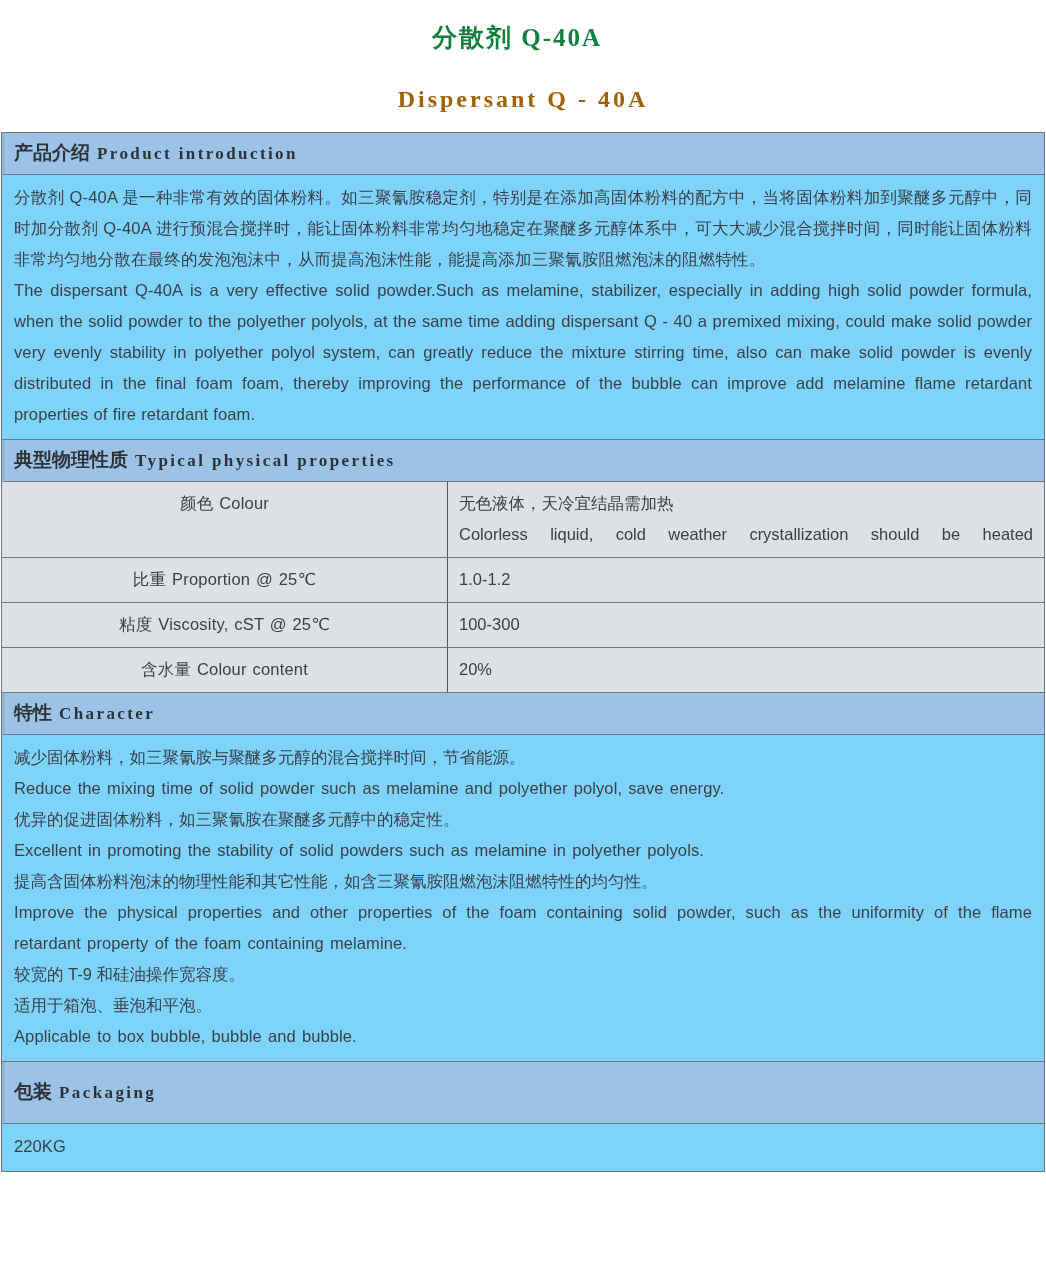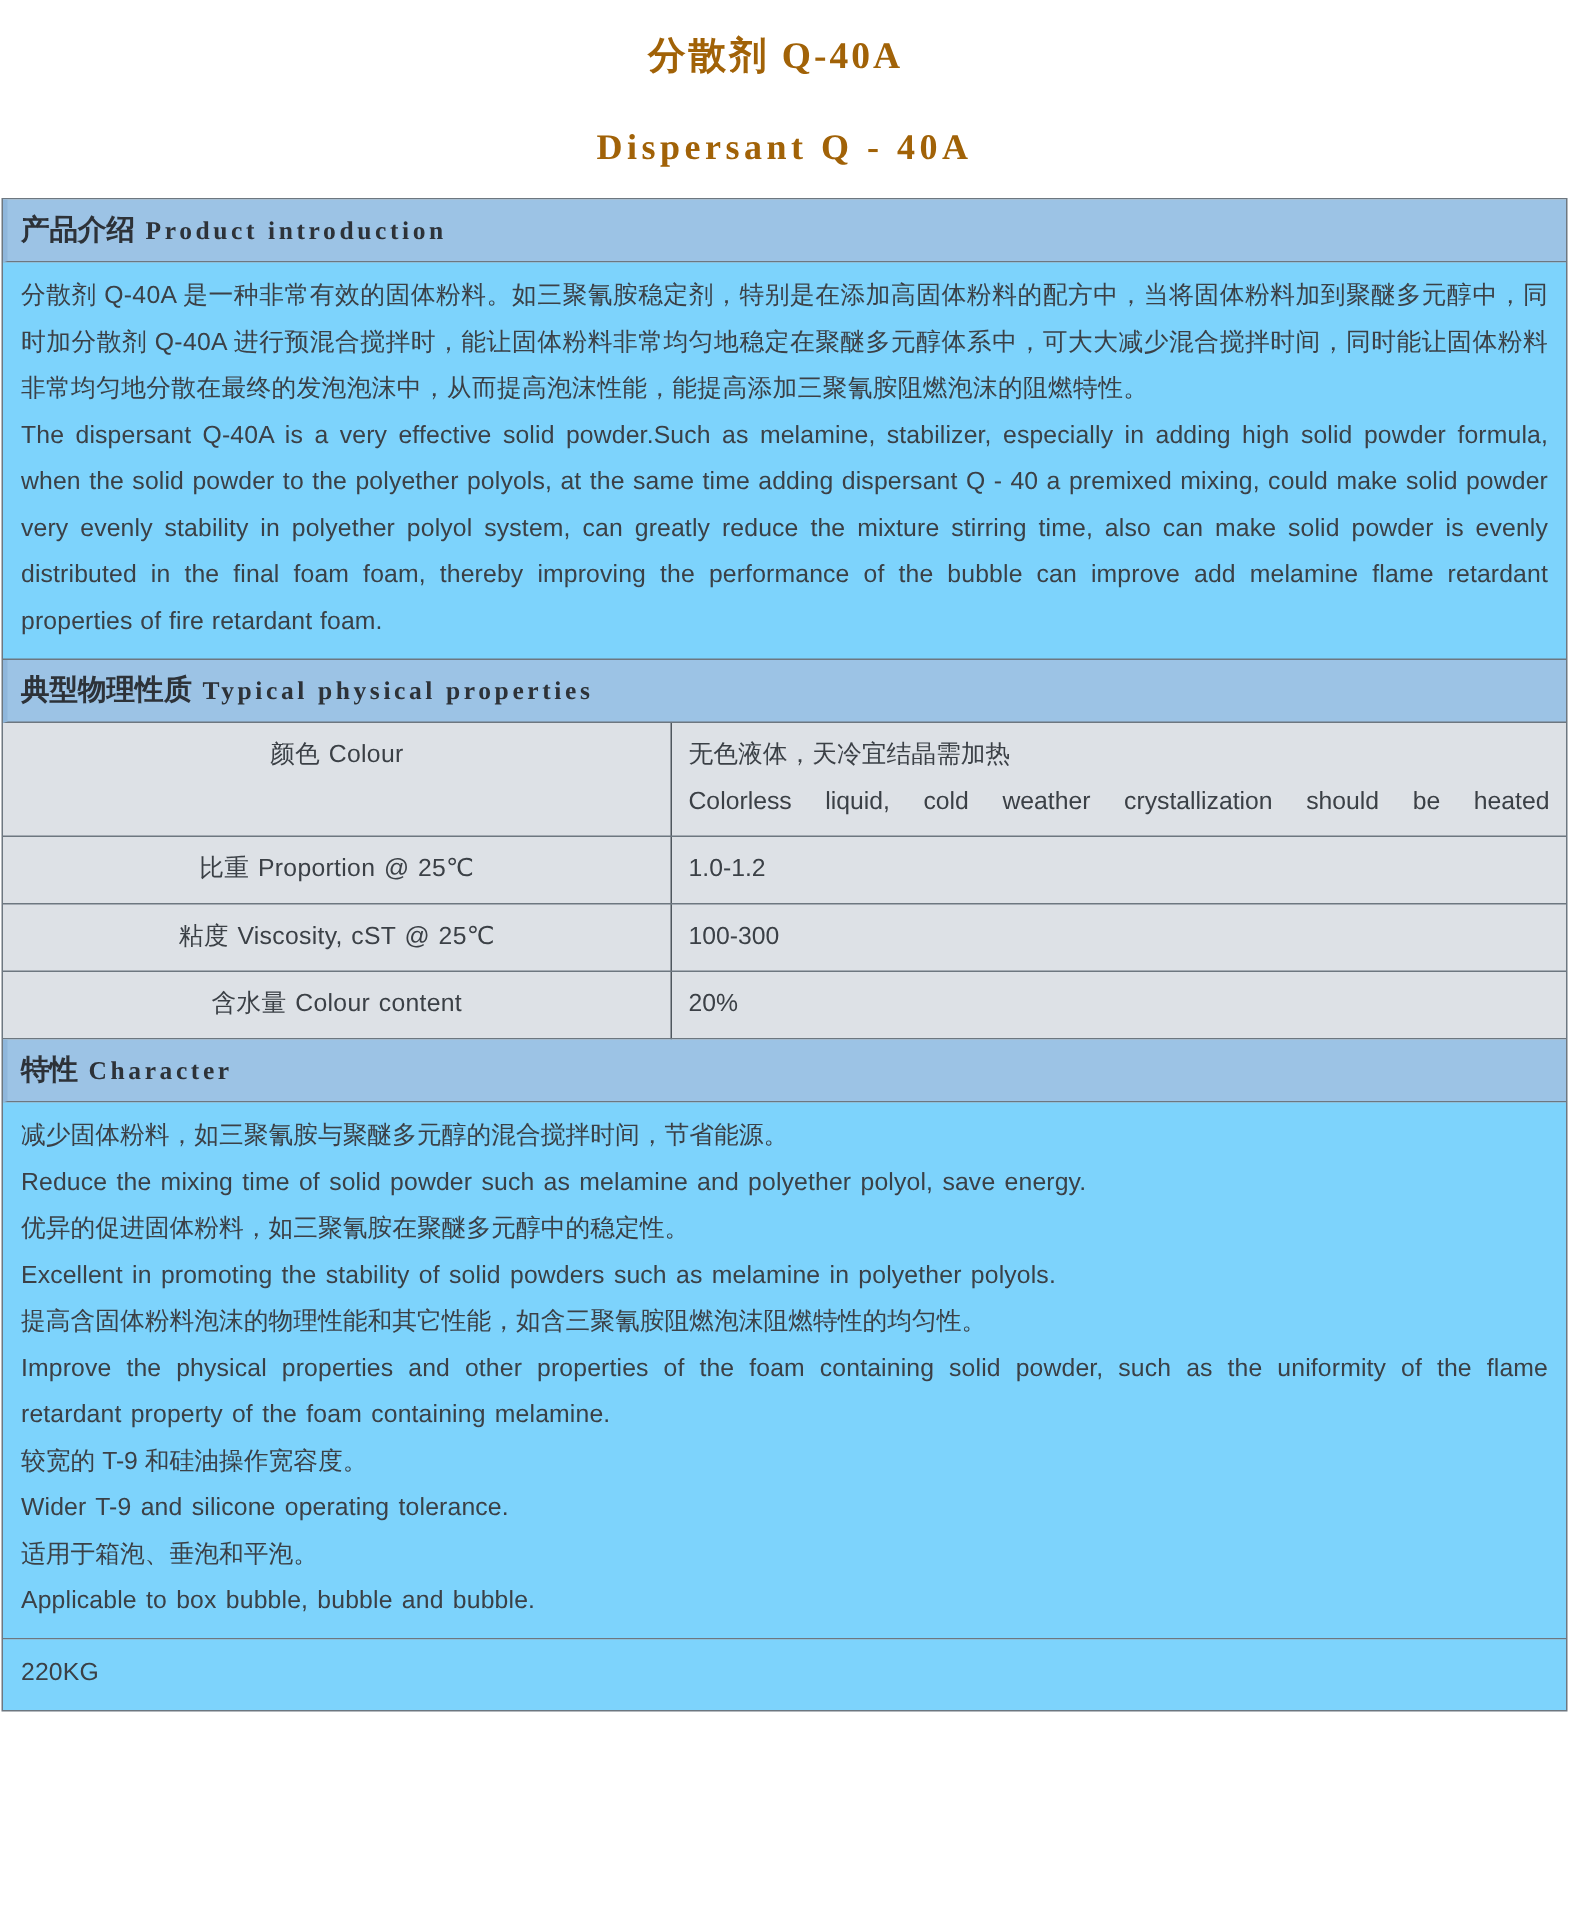--- a/index.html
+++ b/index.html
@@ -18,21 +18,21 @@
   
   .title-zone {
     padding-top: 24px;
     text-align: center;
   }
   .title-cn {
     font-family: "Liberation Serif", "DejaVu Serif", serif;
     font-weight: bold;
     font-size: 25px;
     letter-spacing: 2px;
-    color: #a16207;
+    color: #15803d;
     margin: 0 12px 34px 0;
     line-height: 1.1;
   }
   .title-en {
     font-family: "Liberation Serif", "DejaVu Serif", serif;
     font-weight: bold;
     font-size: 24px;
     letter-spacing: 3px;
     color: #a16207;
     margin: 0 0 20px 0;
@@ -197,22 +197,24 @@
     <span class="cn">特性</span><span class="en">Character</span>
   </div>
   <div class="section-body">
     <p class="line cn">减少固体粉料，如三聚氰胺与聚醚多元醇的混合搅拌时间，节省能源。</p>
     <p class="line en">Reduce the mixing time of solid powder such as melamine and polyether polyol, save energy.</p>
     <p class="line cn">优异的促进固体粉料，如三聚氰胺在聚醚多元醇中的稳定性。</p>
     <p class="line en">Excellent in promoting the stability of solid powders such as melamine in polyether polyols.</p>
     <p class="line cn">提高含固体粉料泡沫的物理性能和其它性能，如含三聚氰胺阻燃泡沫阻燃特性的均匀性。</p>
     <p class="line en just">Improve the physical properties and other properties of the foam containing solid powder, such as the uniformity of the flame retardant property of the foam containing melamine.</p>
     <p class="line cn">较宽的 T-9 和硅油操作宽容度。</p>
-    <p class="line en">Wider T-9 and silicone operating tolerance.</p>
     <p class="line cn">适用于箱泡、垂泡和平泡。</p>
     <p class="line en">Applicable to box bubble, bubble and bubble.</p>
   </div>
 
+  <div class="section-head tall">
+    <span class="cn">包装</span><span class="en">Packaging</span>
+  </div>
   <div class="section-body">
     <p class="line en">220KG</p>
   </div>
 
 </div>
 
 </body></html>

